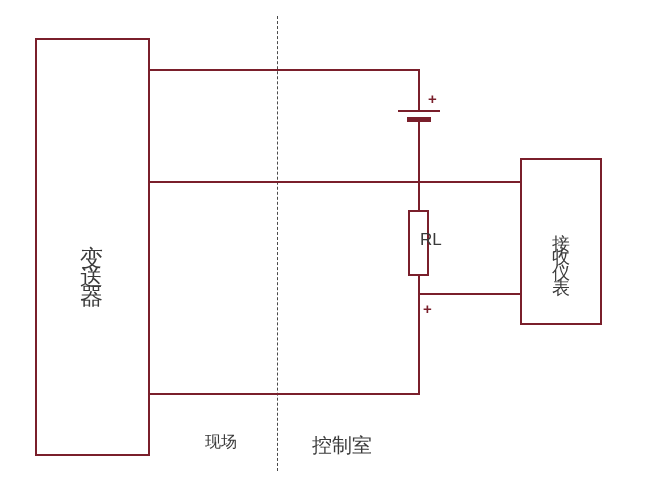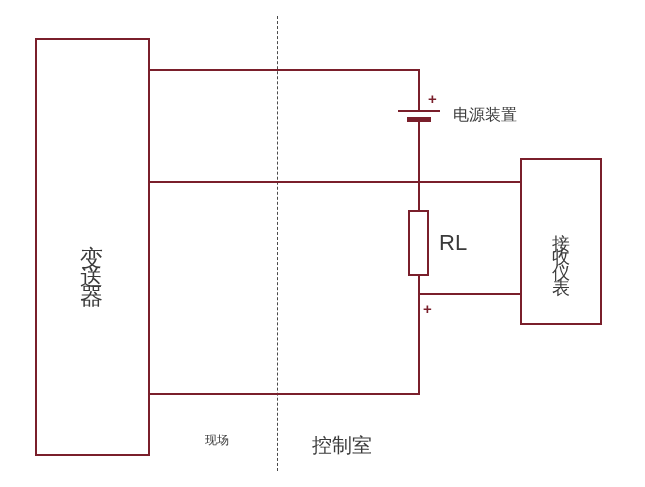--- a/index.html
+++ b/index.html
@@ -55,33 +55,32 @@
   <div class="dashed-line" style="left:277px;top:16px;height:455px;"></div>
 
   <div class="wire" style="left:150px;top:69px;width:270px;height:2px;"></div>
   <div class="wire" style="left:418px;top:69px;width:2px;height:43px;"></div>
 
   <div>
     <div class="wire" style="left:398px;top:110px;width:42px;height:2px;"></div>
     <div class="wire" style="left:407px;top:117px;width:24px;height:5px;"></div>
   </div>
   <span class="plus" style="left:428px;top:91px;">+</span>
-  <span class="label" style="left:453px;top:105px;font-size:16px;">电源装置</span>
 
   <div class="wire" style="left:418px;top:122px;width:2px;height:61px;"></div>
 
   <div class="wire" style="left:150px;top:181px;width:370px;height:2px;"></div>
 
   <div class="wire" style="left:418px;top:183px;width:2px;height:27px;"></div>
   <div class="resistor" style="left:408px;top:210px;width:21px;height:66px;"></div>
-  <span class="label" style="left:439px;top:230px;font-size:22px;">RL</span>
+  <span class="label" style="left:420px;top:230px;font-size:17px;">RL</span>
   <div class="wire" style="left:418px;top:276px;width:2px;height:19px;"></div>
 
   <div class="wire" style="left:418px;top:293px;width:102px;height:2px;"></div>
   <span class="plus" style="left:423px;top:301px;">+</span>
 
   <div class="wire" style="left:418px;top:293px;width:2px;height:102px;"></div>
   <div class="wire" style="left:150px;top:393px;width:270px;height:2px;"></div>
 
-  <span class="label" style="left:205px;top:432px;font-size:12px;">现场</span>
+  <span class="label" style="left:205px;top:432px;font-size:16px;">现场</span>
   <span class="label" style="left:312px;top:432px;font-size:20px;">控制室</span>
 
 </div>
 
 </body></html>

